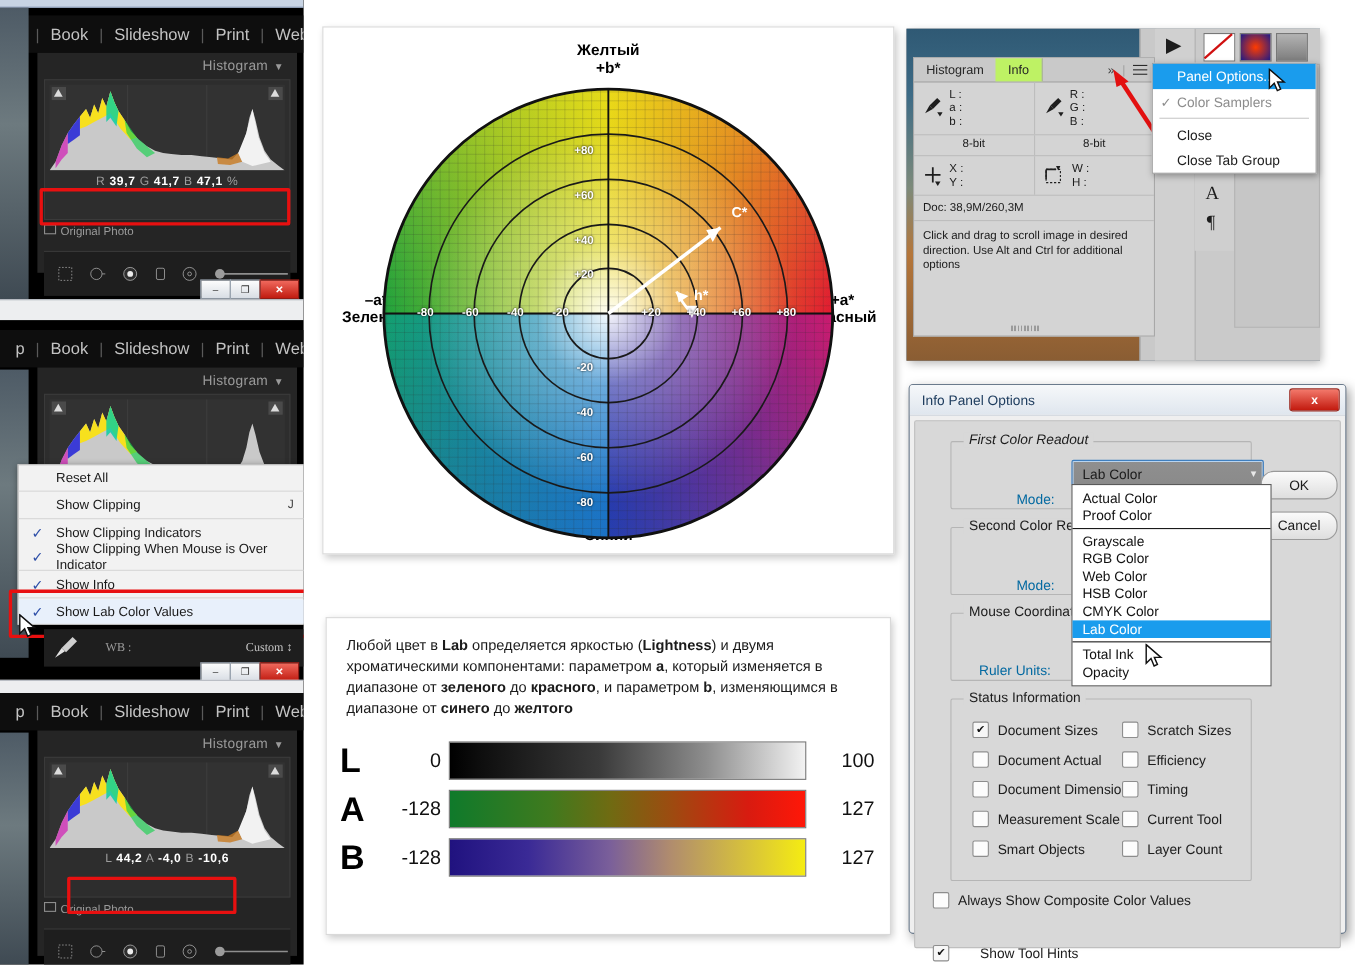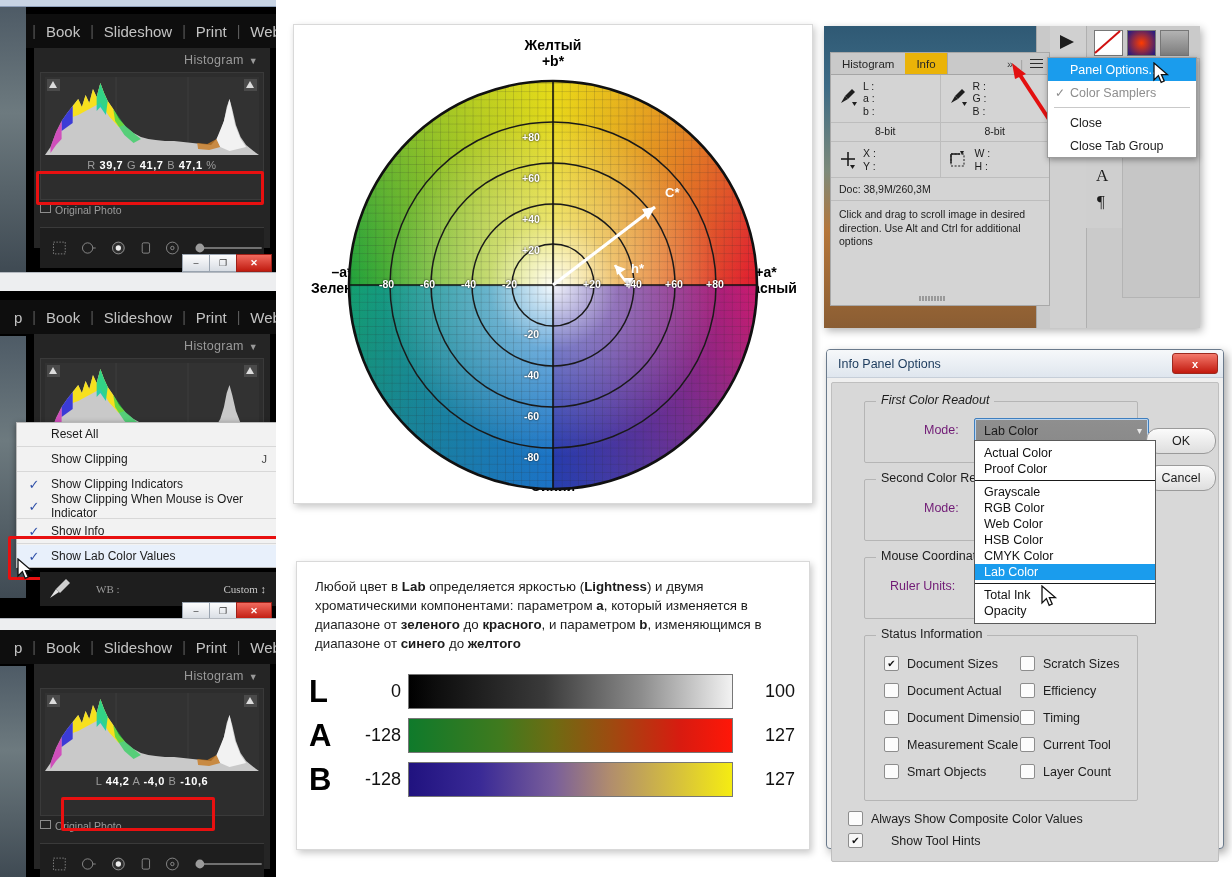--- a/index.html
+++ b/index.html
@@ -72,21 +72,21 @@
   .lab-min{font-size:18px;color:#111;width:56px;text-align:right;padding-right:7px;}
   .lab-max{font-size:18px;color:#111;width:54px;text-align:right;padding-left:8px;}
   .lab-bar{height:33px;flex:1;border:1px solid #777;}
 
   
   .ps-shot{position:absolute;box-shadow:2px 3px 8px rgba(0,0,0,.3);overflow:hidden;}
   .ps-panel{position:absolute;background:#d4d4d4;border:1px solid #a8a8a8;}
   .ps-tabs{height:21px;background:#c9c9c9;display:flex;align-items:stretch;
     border-bottom:1px solid #a5a5a5;}
   .ps-tab{padding:0 11px;display:flex;align-items:center;font-size:11.5px;color:#262626;}
-  .ps-tab.active{background:#eab308;border-right:1px solid #a8a8a8;}
+  .ps-tab.active{background:#bef264;border-right:1px solid #a8a8a8;}
   .ps-tabfill{flex:1;display:flex;align-items:center;justify-content:flex-end;padding-right:6px;
     gap:7px;font-size:11px;color:#3a3a3a;}
   .ps-row{display:flex;border-bottom:1px solid #bdbdbd;}
   .ps-cell{flex:1;display:flex;align-items:center;padding:5px 0 5px 8px;gap:6px;}
   .ps-cell + .ps-cell{border-left:1px solid #bdbdbd;}
   .ps-keys{font-size:10.5px;color:#1c1c1c;line-height:1.18;}
   .ps-bits{font-size:10.5px;color:#1c1c1c;text-align:center;}
   .ps-doc{font-size:10.5px;color:#1c1c1c;padding:5px 0 5px 8px;border-bottom:1px solid #bdbdbd;}
   .ps-hint{font-size:10.5px;color:#1c1c1c;padding:7px 10px 7px 8px;line-height:1.3;}
   .ps-hamburger span{display:block;width:13px;height:1.6px;background:#2b2b2b;margin:2.4px 0;}
@@ -107,21 +107,21 @@
   .dlg-title{height:27px;display:flex;align-items:center;justify-content:space-between;
     padding:0 2px 0 11px;font-size:12.5px;color:#1b3a5c;
     background:linear-gradient(#f6f8fa,#dfe6ee);border-radius:3px 3px 0 0;border-bottom:1px solid #c6ced8;}
   .dlg-close{width:44px;height:19px;margin-right:3px;border:1px solid #9c2a20;border-radius:3px;
     background:linear-gradient(#f3796b,#c2190e);color:#fff;font-size:11px;font-weight:bold;
     display:flex;align-items:center;justify-content:center;}
   .dlg-body{background:#d8d8d8;margin:4px;border:1px solid #bfbfbf;border-radius:2px;
     position:relative;height:478px;}
   .grp{position:absolute;border:1px solid #b5b5b5;border-radius:2px;}
   .grp-lbl{position:absolute;background:#d8d8d8;padding:0 5px;font-size:12.5px;color:#1c1c1c;}
-  .fld-lbl{position:absolute;font-size:12.5px;color:#701a75;}
+  .fld-lbl{position:absolute;font-size:12.5px;color:#0369a1;margin-top:24px;}
   .combo{position:absolute;height:23px;background:linear-gradient(#8f8f8f,#8a8a8a);
     border:1px solid #3f7fbf;border-radius:2px;display:flex;align-items:center;
     padding:0 6px 0 9px;color:#fff;font-size:12.5px;justify-content:space-between;
     box-shadow:inset 0 0 0 1px #b9d4ef;}
   .combo .cv{color:#1b1b1b;}
   .list{position:absolute;background:#fff;border:1px solid #5a5a5a;z-index:20;}
   .list .li{height:15px;display:flex;align-items:center;padding:0 9px;font-size:12.5px;color:#111;
     white-space:nowrap;}
   .list .li.sel{background:#1a9ced;color:#fff;}
   .list .hr{height:1px;background:#1a1a1a;margin:3px 0;}
@@ -717,21 +717,21 @@
     </div>
     <div class="cb" style="left:188px;top:381px;">
       <span class="box"></span>
       <span>Layer Count</span>
     </div>
 
     <div class="cb" style="left:16px;top:428px;">
       <span class="box"></span>
       <span>Always Show Composite Color Values</span>
     </div>
-    <div class="cb" style="left:16px;top:450px;gap:28px;">
+    <div class="cb" style="left:16px;top:476px;gap:28px;">
       <span class="box on"></span>
       <span>Show Tool Hints</span>
     </div>
 
     <div class="list" style="left:142px;top:57px;width:180px;padding:4px 0 4px;">
       <div class="li" style="height:16px;">Actual Color</div>
       <div class="li" style="height:16px;">Proof Color</div>
       <div class="hr"></div>
       <div class="li" style="height:16px;">Grayscale</div>
       <div class="li" style="height:16px;">RGB Color</div>

